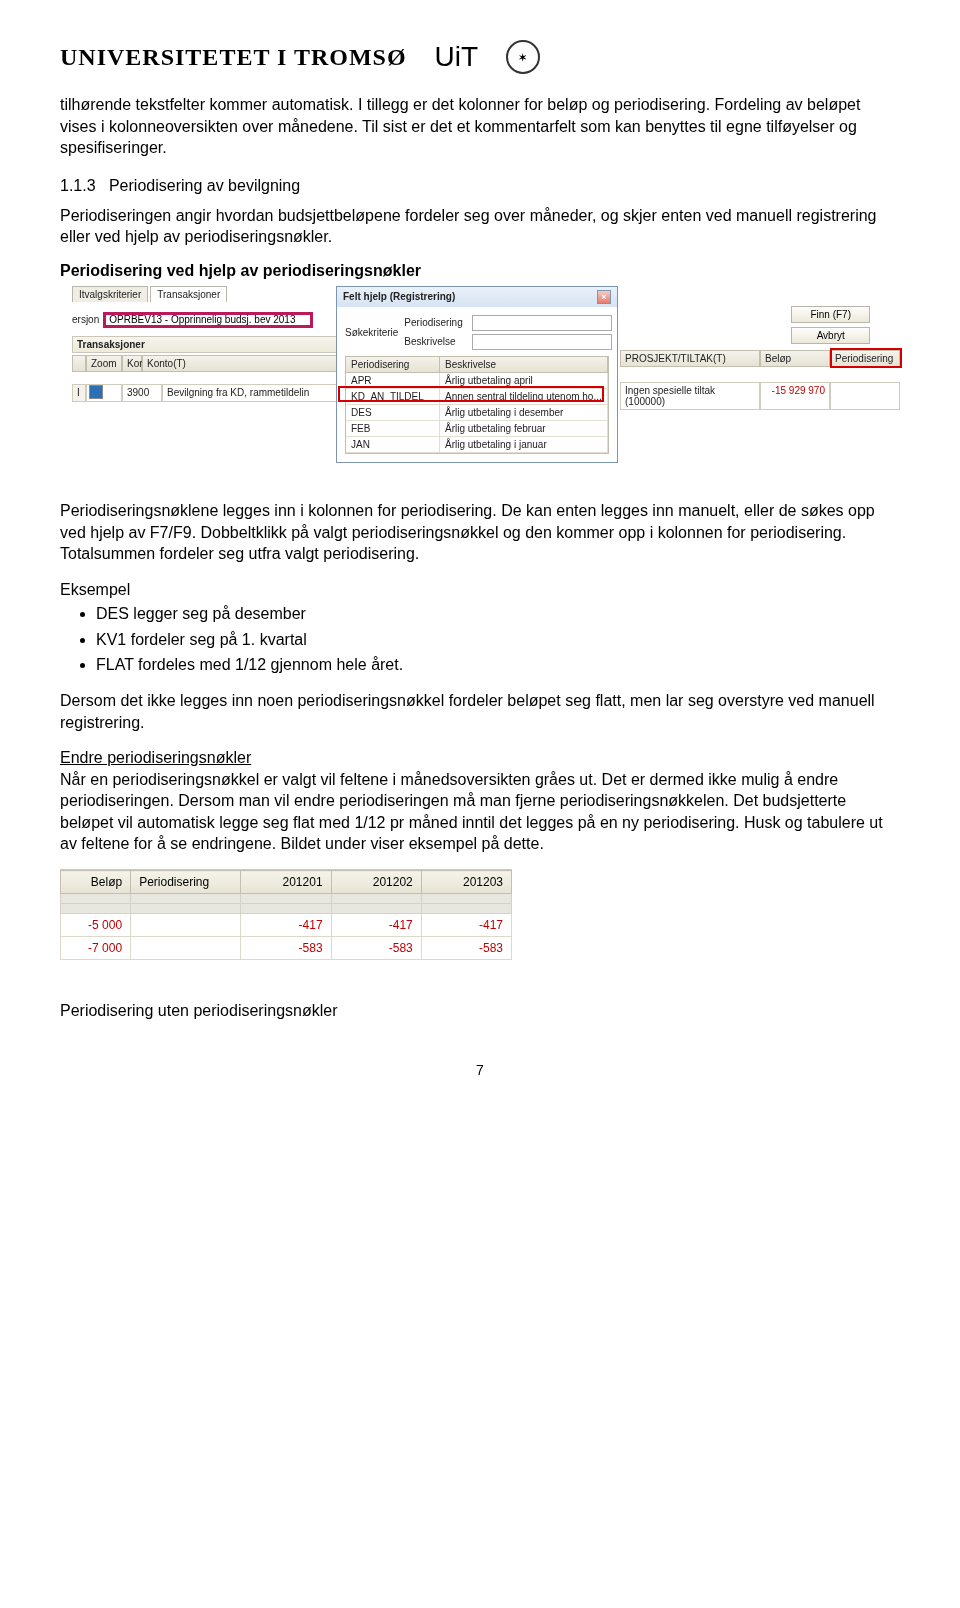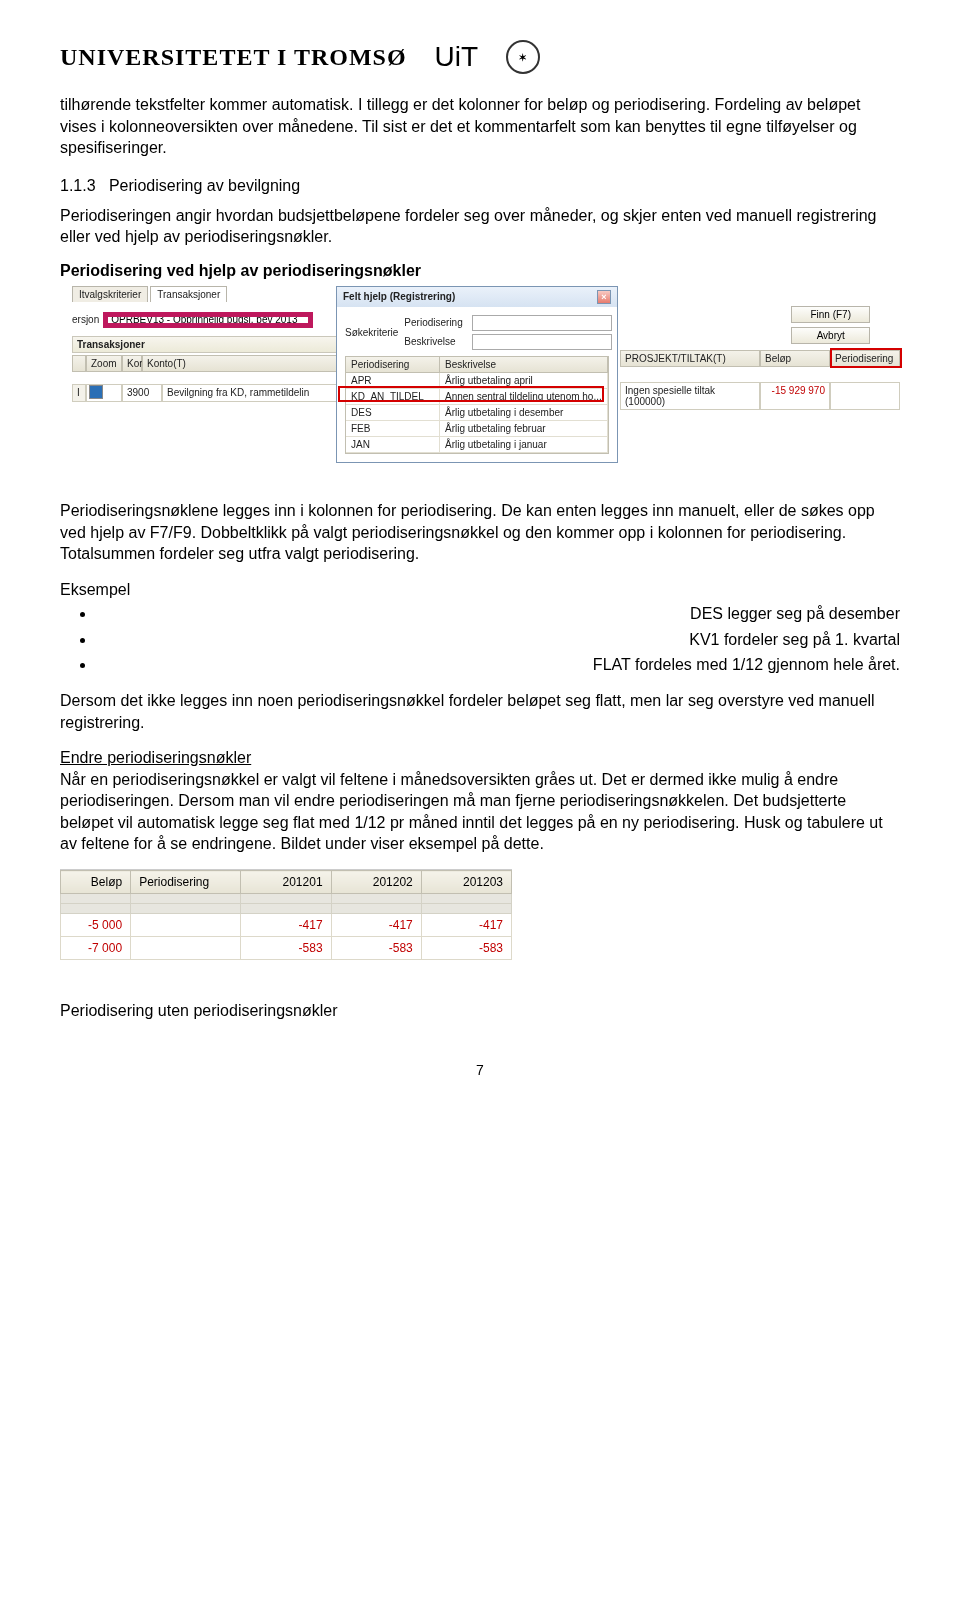--- a/index.html
+++ b/index.html
@@ -54,21 +54,20 @@
     font-weight: bold;
   }
   .bullets {
     margin: 2px 0 14px 36px;
     padding: 0;
   }
   .bullets li {
     font-size: 16px;
     line-height: 1.45;
     margin: 2px 0;
-    text-align: right;
   }
   .underline { text-decoration: underline; }
   .page-number {
     text-align: center;
     font-size: 14px;
     margin-top: 40px;
   }
 
   
   .shot1 {
@@ -86,21 +85,21 @@
   .shot1 .tabs { display: flex; gap: 2px; }
   .shot1 .tab {
     background: #f0ede4; border: 1px solid #b8b5aa;
     border-bottom: none;
     padding: 2px 6px; font-size: 10px;
   }
   .shot1 .row-vers {
     margin-top: 10px; display: flex; align-items: center; gap: 4px;
   }
   .shot1 .row-vers input {
-    height: 16px; font-size: 10px; border: 5px solid #be185d;
+    height: 16px; font-size: 10px; border: 3px solid #be185d;
     background: #fff; padding: 0 3px;
   }
   .shot1 .trans-head {
     margin-top: 8px; font-weight: bold; font-size: 10px;
     background: linear-gradient(#f7f5ee,#ecead8);
     border: 1px solid #cac7ba; padding: 2px 4px;
   }
   .shot1 .th-row {
     display: flex; margin-top: 2px;
   }

